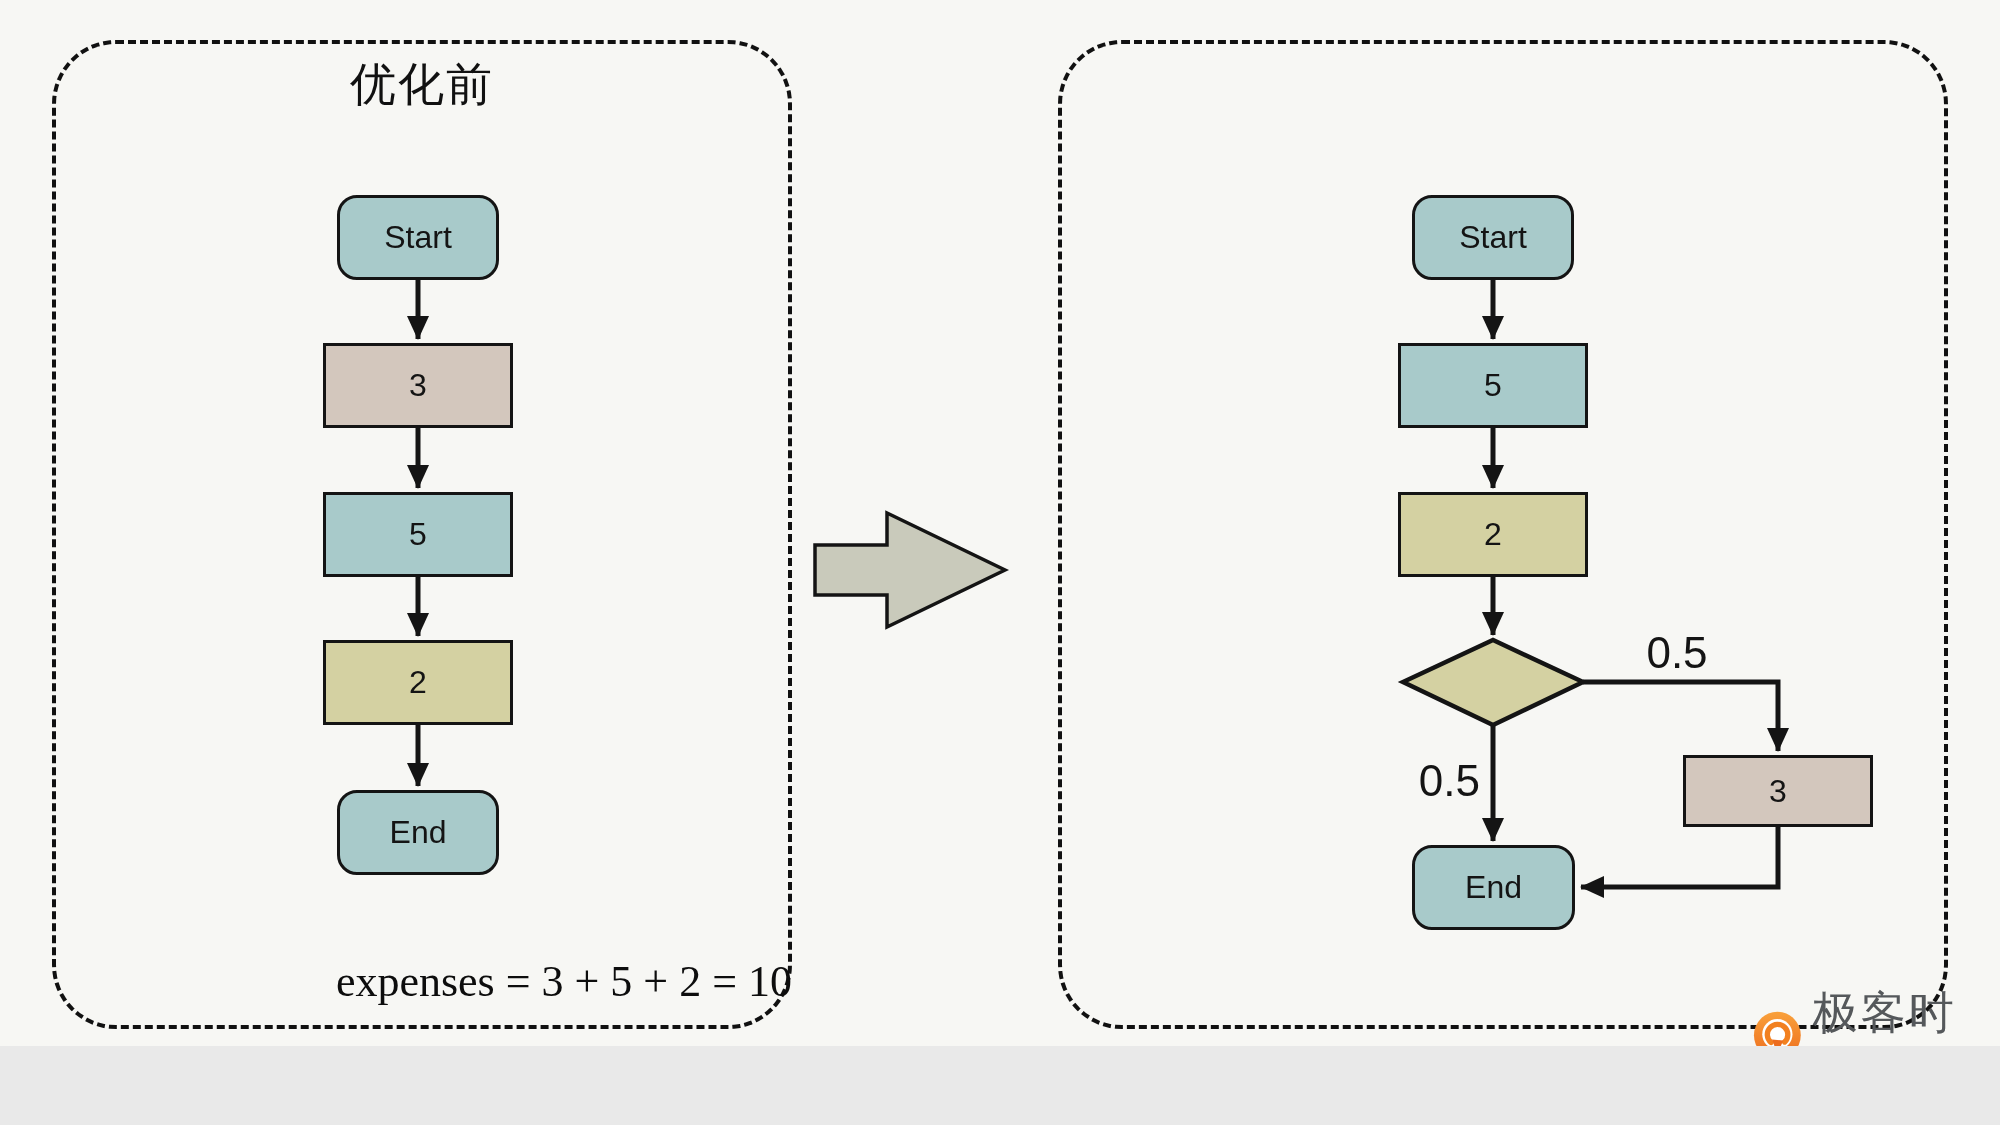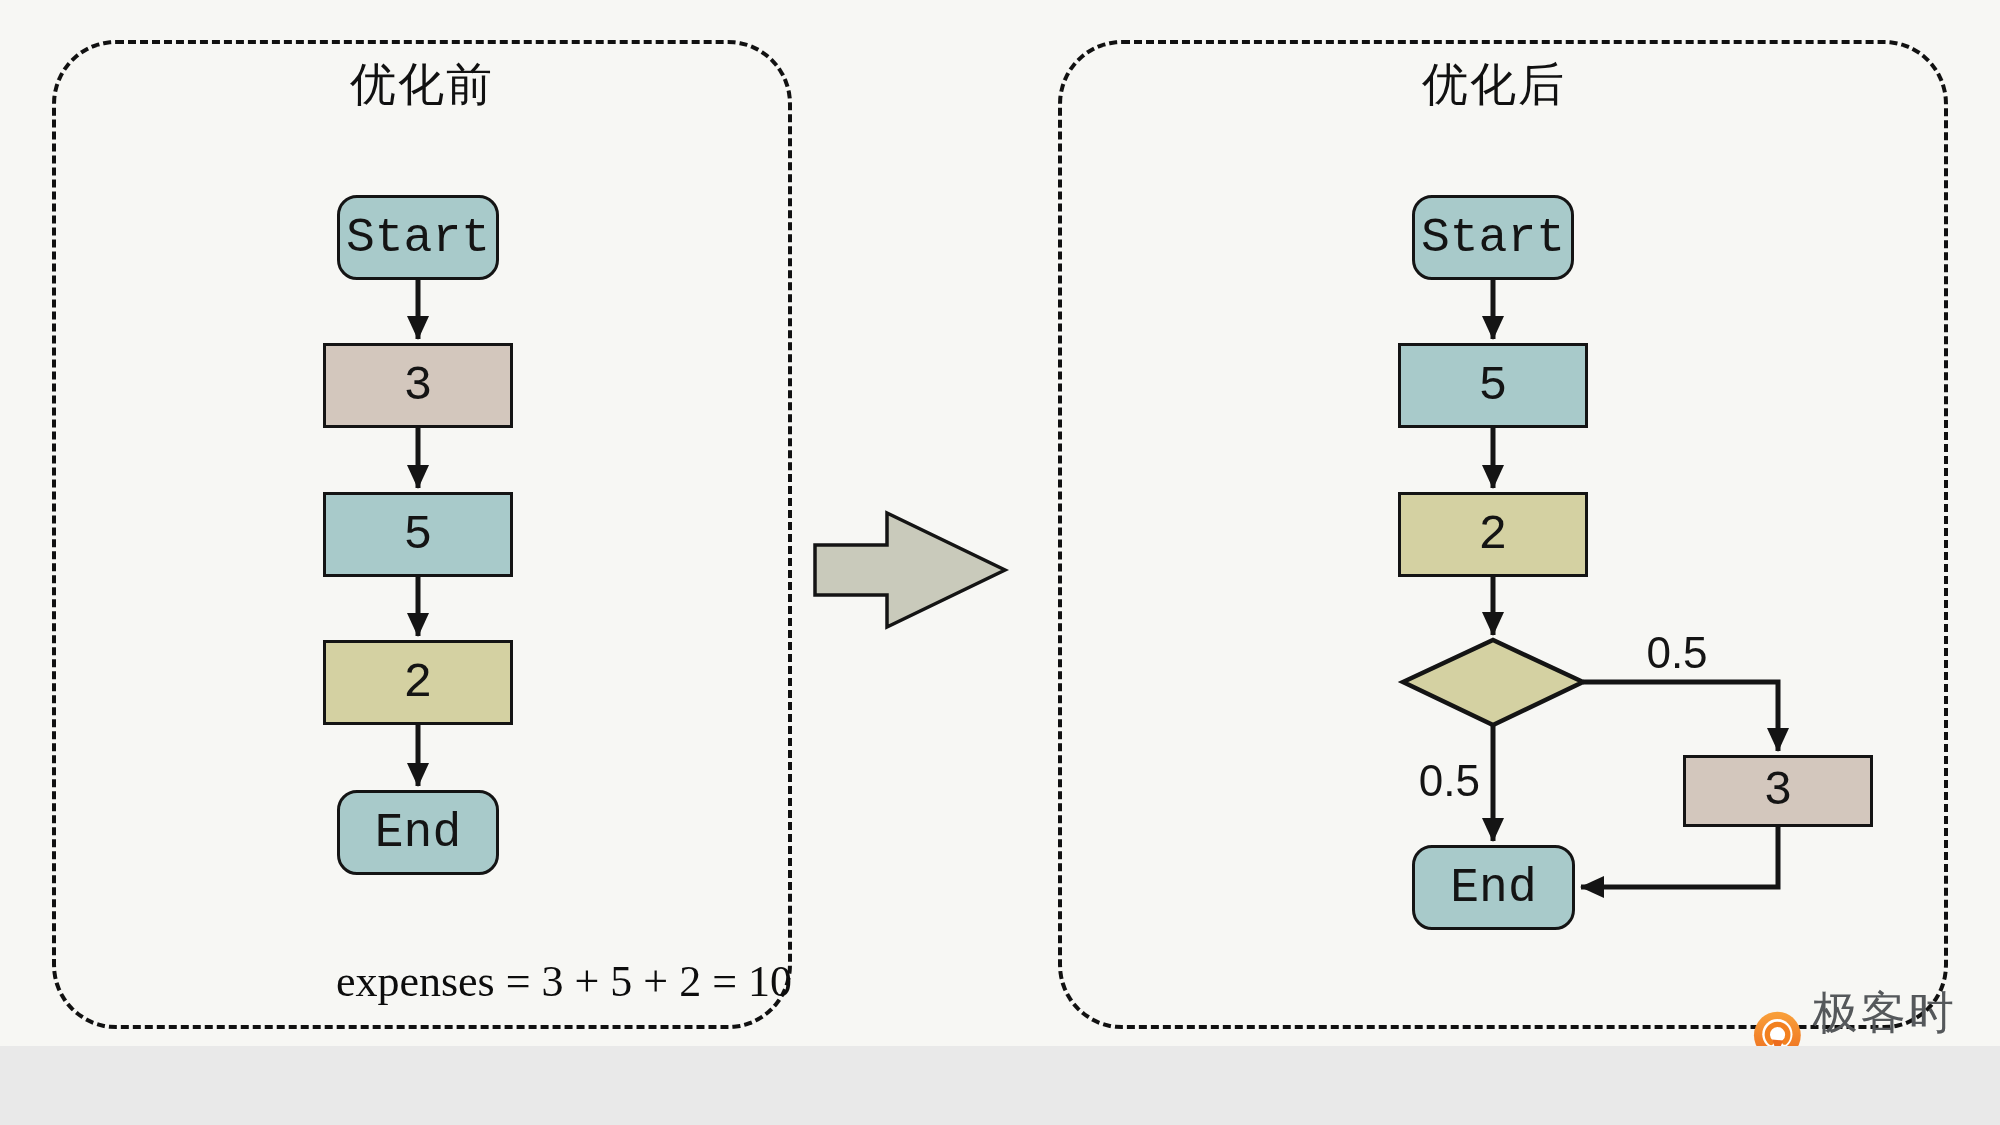--- a/index.html
+++ b/index.html
@@ -18,21 +18,21 @@
   #panel-after{left:1058px;width:890px;}
   .panel-title{
     position:absolute;top:54px;left:0;width:100%;
     text-align:center;font-size:46px;letter-spacing:2px;color:#111;
   }
   #title-after{width:872px;}
   .node{
     position:absolute;box-sizing:border-box;
     border:3px solid #141414;
     display:flex;align-items:center;justify-content:center;
-    font-size:48px;color:#141414;font-family:Liberation Mono, monospace;
+    font-size:32px;color:#141414;
   }
   .rounded{border-radius:20px;}
   svg.overlay{position:absolute;left:0;top:0;pointer-events:none;}
   .edge-label{
     position:absolute;font-size:44px;color:#141414;
   }
   .formula{
     position:absolute;top:956px;text-align:right;
     font-family:"Liberation Serif","DejaVu Serif",serif;
     font-size:44px;color:#0d0d0d;
@@ -58,21 +58,20 @@
 
   <div class="node rounded" style="left: 337px; top: 195px; width: 162px; height: 85px; background-color: rgb(168, 202, 202);">Start</div>
   <div class="node" style="left: 323px; top: 343px; width: 190px; height: 85px; background-color: rgb(211, 199, 189);">3</div>
   <div class="node" style="left: 323px; top: 492px; width: 190px; height: 85px; background-color: rgb(168, 202, 202);">5</div>
   <div class="node" style="left: 323px; top: 640px; width: 190px; height: 85px; background-color: rgb(212, 209, 162);">2</div>
   <div class="node rounded" style="left: 337px; top: 790px; width: 162px; height: 85px; background-color: rgb(168, 202, 202);">End</div>
 
   <div class="formula" id="formula-before">expenses = 3 + 5 + 2 = 10</div>
 
   <section class="panel" id="panel-after"></section>
-  <div class="panel-title" id="title-after" style="left:1058px;">优化后</div>
 
   <div class="node rounded" style="left: 1412px; top: 195px; width: 162px; height: 85px; background-color: rgb(168, 202, 202);">Start</div>
   <div class="node" style="left: 1398px; top: 343px; width: 190px; height: 85px; background-color: rgb(168, 202, 202);">5</div>
   <div class="node" style="left: 1398px; top: 492px; width: 190px; height: 85px; background-color: rgb(212, 209, 162);">2</div>
   <div class="node" style="left: 1683px; top: 755px; width: 190px; height: 72px; background-color: rgb(211, 199, 189);">3</div>
   <div class="node rounded" style="left: 1412px; top: 845px; width: 163px; height: 85px; background-color: rgb(168, 202, 202);">End</div>
 
   <div class="edge-label" style="left:1617px;top:628px;width:120px;text-align:center;">0.5</div>
   <div class="edge-label" style="left:1380px;top:756px;width:100px;text-align:right;">0.5</div>
 

